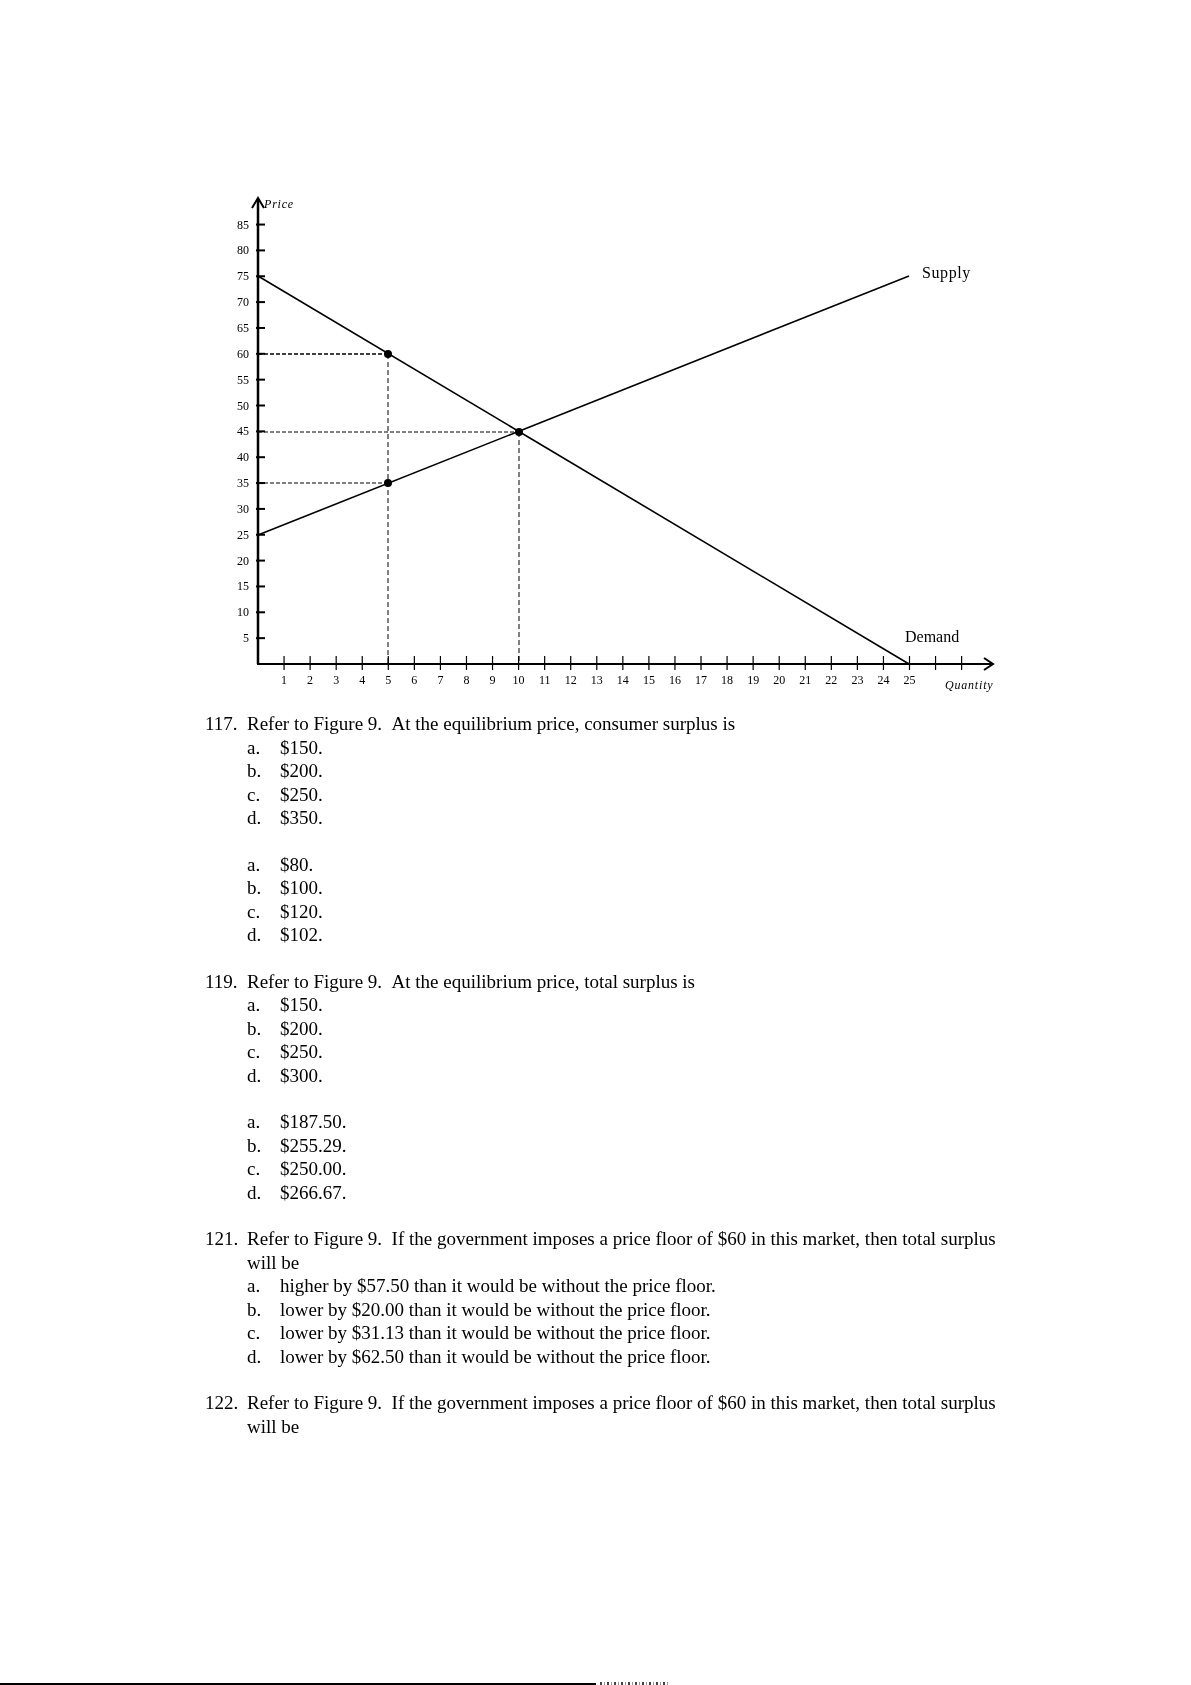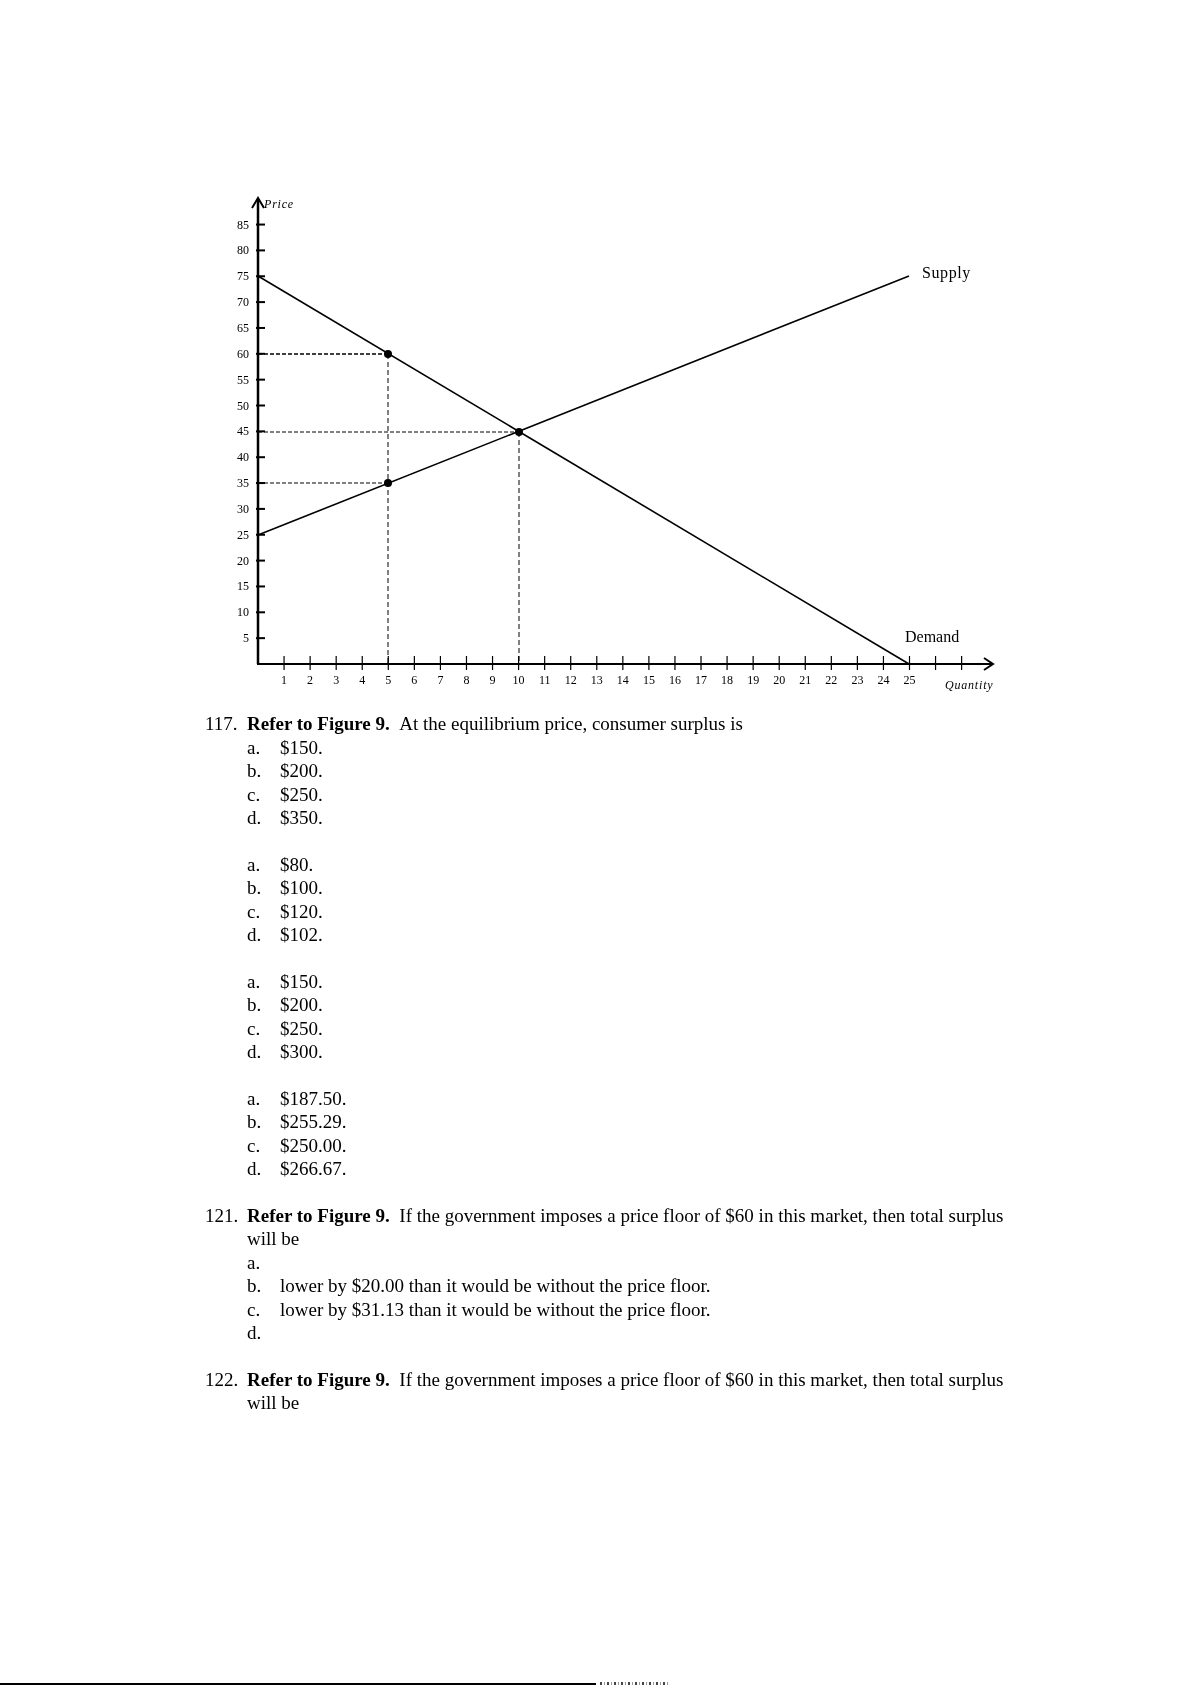--- a/index.html
+++ b/index.html
@@ -5,21 +5,21 @@
   html, body { margin: 0; padding: 0; background: #ffffff; }
   body { width: 1191px; height: 1685px; position: relative; overflow: hidden;
          font-family: "Liberation Serif", "DejaVu Serif", serif; color: #000; }
   #figure { position: absolute; left: 0; top: 0; width: 1191px; height: 720px; }
   .questions { position: absolute; left: 205px; top: 712px; width: 820px;
                font-size: 19px; line-height: 23.5px; }
   .q { position: relative; margin-bottom: 23px; }
   .q-stem { display: flex; }
   .q-num { width: 42px; flex: 0 0 42px; }
   .q-body { flex: 1; }
-  .q-lead { font-weight: bold; }
+  .q-lead { font-weight: normal; }
   .opts { margin-left: 42px; }
   .opt { display: flex; }
   .opt-letter { width: 33px; flex: 0 0 33px; padding-left: 0; }
   .footer-rule { position: absolute; left: 0; top: 1683px; width: 596px; height: 2px; background: #000; }
   .footer-noise { position: absolute; left: 600px; top: 1682px; width: 68px; height: 3px;
                   background: repeating-linear-gradient(90deg,#444 0 2px,#fff 2px 4px,#999 4px 5px,#fff 5px 7px); }
   svg text { font-family: "Liberation Serif", "DejaVu Serif", serif; }
 </style>
 </head>
 <body>
@@ -180,20 +180,24 @@
           <span class="opt-letter">c.</span>
           <span class="opt-text">$120.</span>
         </div>
         <div class="opt">
           <span class="opt-letter">d.</span>
           <span class="opt-text">$102.</span>
         </div>
       </div>
     </div>
     <div class="q">
+      <div class="q-stem">
+        <span class="q-num">119.</span>
+        <span class="q-body"><span class="q-lead">Refer to Figure 9.</span><span>&nbsp;&nbsp;</span><span>At the equilibrium price, total surplus is</span></span>
+      </div>
       <div class="opts">
         <div class="opt">
           <span class="opt-letter">a.</span>
           <span class="opt-text">$150.</span>
         </div>
         <div class="opt">
           <span class="opt-letter">b.</span>
           <span class="opt-text">$200.</span>
         </div>
         <div class="opt">
@@ -227,31 +231,33 @@
       </div>
     </div>
     <div class="q">
       <div class="q-stem">
         <span class="q-num">121.</span>
         <span class="q-body"><span class="q-lead">Refer to Figure 9.</span><span>&nbsp;&nbsp;</span><span>If the government imposes a price floor of $60 in this market, then total surplus will be</span></span>
       </div>
       <div class="opts">
         <div class="opt">
           <span class="opt-letter">a.</span>
+          <span class="opt-text">higher by $57.50 than it would be without the price floor.</span>
         </div>
         <div class="opt">
           <span class="opt-letter">b.</span>
           <span class="opt-text">lower by $20.00 than it would be without the price floor.</span>
         </div>
         <div class="opt">
           <span class="opt-letter">c.</span>
           <span class="opt-text">lower by $31.13 than it would be without the price floor.</span>
         </div>
         <div class="opt">
           <span class="opt-letter">d.</span>
+          <span class="opt-text">lower by $62.50 than it would be without the price floor.</span>
         </div>
       </div>
     </div>
     <div class="q">
       <div class="q-stem">
         <span class="q-num">122.</span>
         <span class="q-body"><span class="q-lead">Refer to Figure 9.</span><span>&nbsp;&nbsp;</span><span>If the government imposes a price floor of $60 in this market, then total surplus will be</span></span>
       </div>
       <div class="opts"></div>
     </div>

